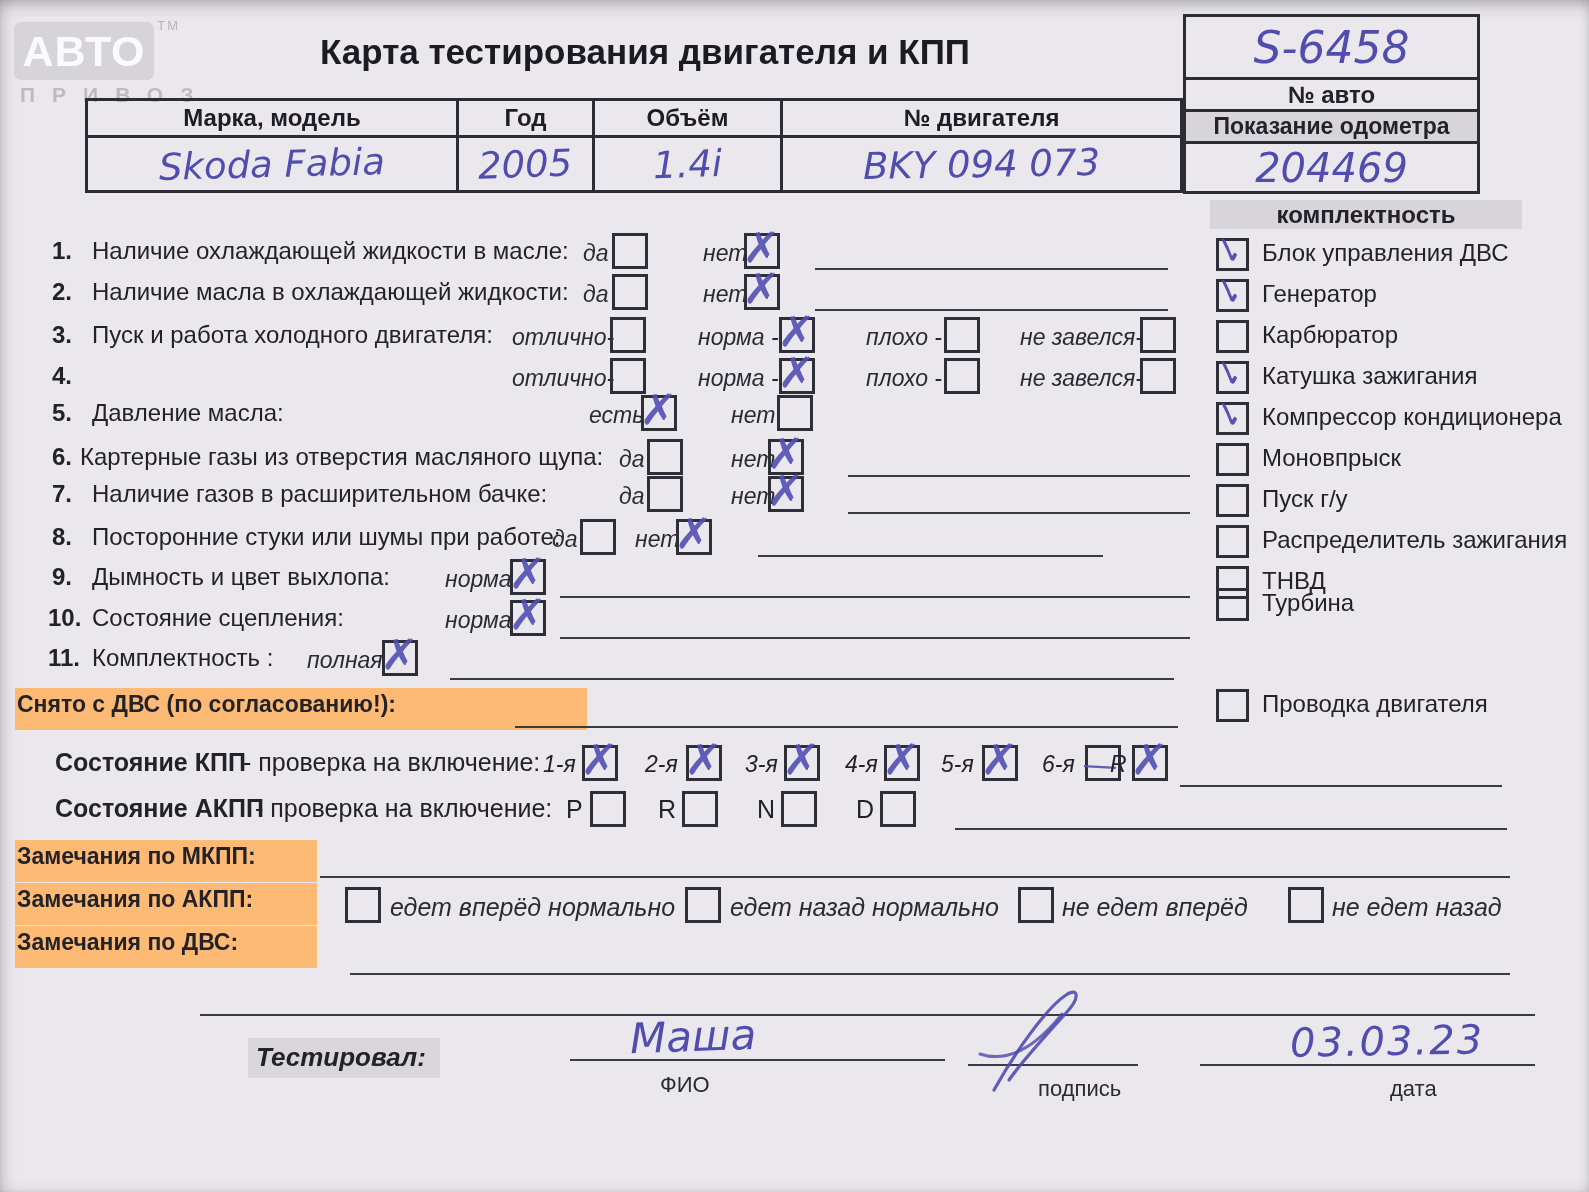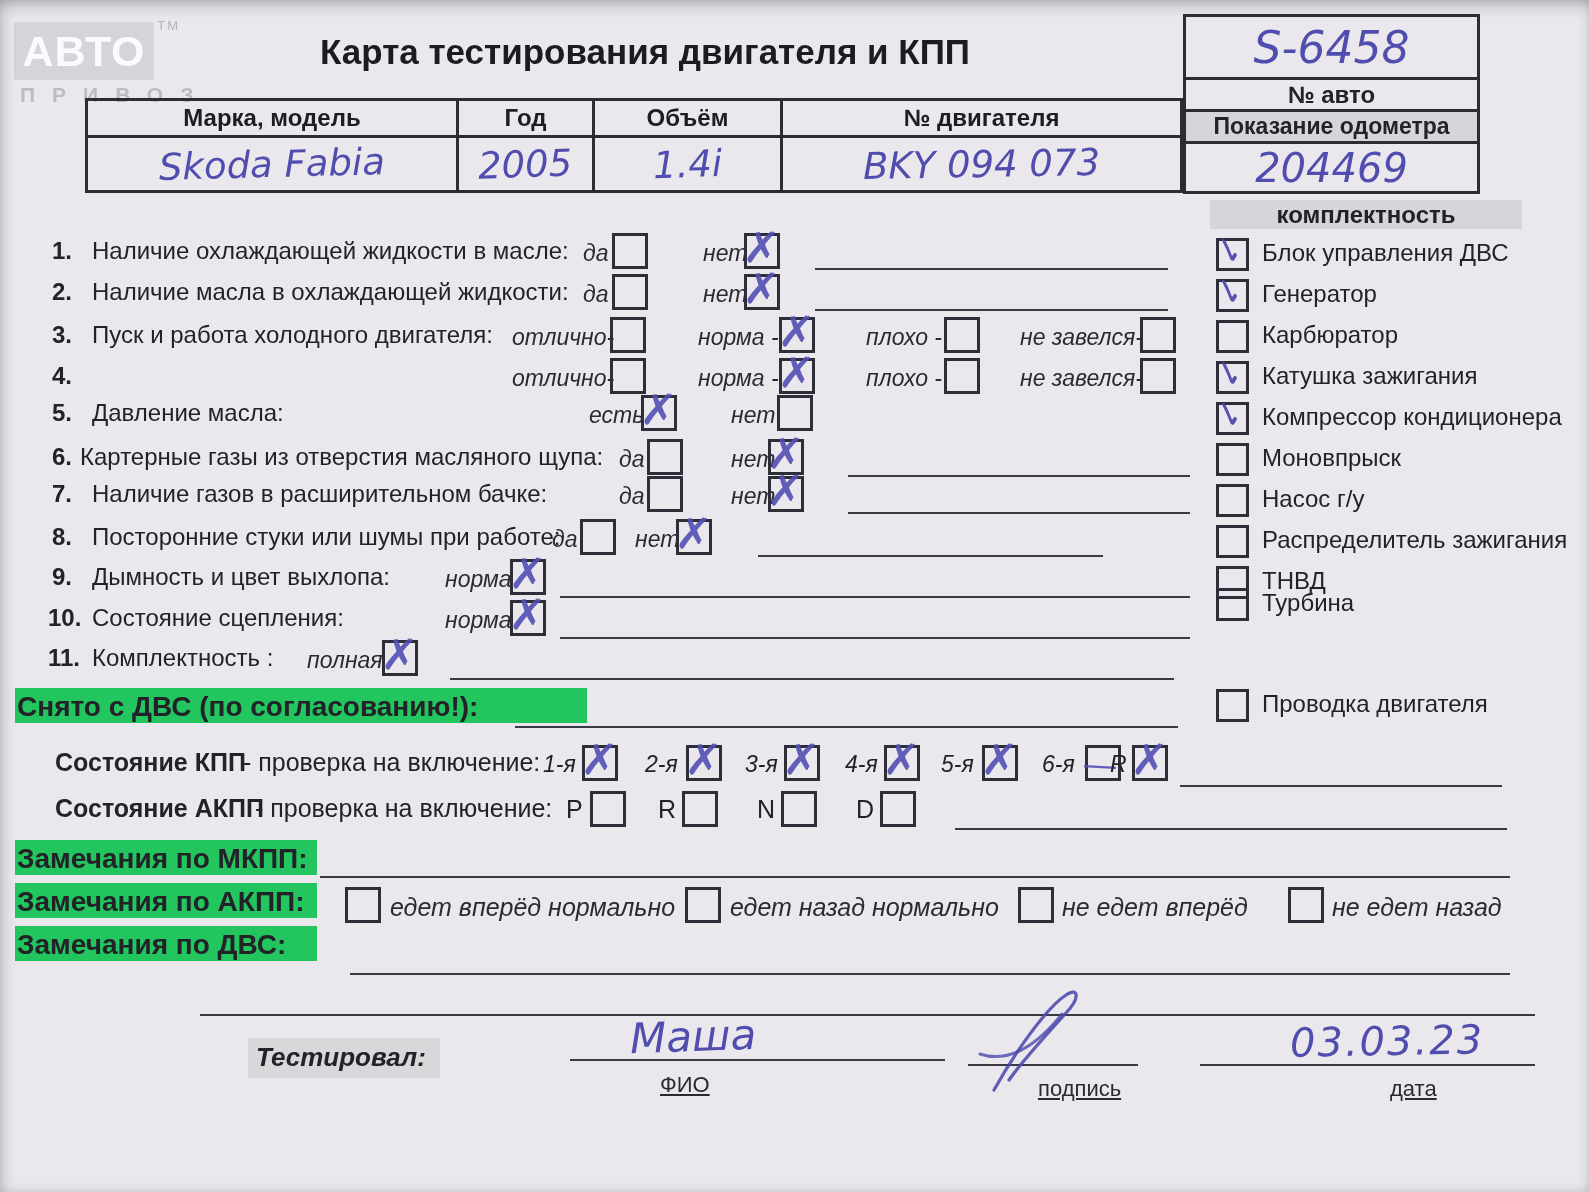--- a/index.html
+++ b/index.html
@@ -5,21 +5,21 @@
   html,body{margin:0;padding:0;background:#9d9aa0;}
   .page{position:relative;width:1589px;height:1192px;background:#eae8ec;overflow:hidden;
         font-family:"Liberation Sans",sans-serif;color:#222228;}
   .page::before{content:"";position:absolute;inset:0;pointer-events:none;z-index:50;
         box-shadow:inset 0 12px 16px -9px rgba(105,100,112,.55),
                    inset 12px 0 16px -11px rgba(105,100,112,.35),
                    inset -9px 0 12px -10px rgba(105,100,112,.28),
                    inset 0 -9px 12px -10px rgba(105,100,112,.25);}
   
   .logo{position:absolute;left:14px;top:22px;}
-  .logo-block{position:relative;width:140px;height:58px;background:#d7d4d9;border-radius:1px;
+  .logo-block{position:relative;width:140px;height:58px;background:#d7d4d9;border-radius:7px;
         display:flex;align-items:center;justify-content:center;color:#fbfafc;
         font-weight:bold;font-size:43px;letter-spacing:1px;}
   .logo-tm{position:absolute;right:-26px;top:-4px;font-size:13px;color:#b7b4ba;font-weight:normal;letter-spacing:2px;}
   .logo-sub{margin-top:3px;font-size:21px;color:#bdbac0;letter-spacing:17px;padding-left:6px;font-weight:bold;}
   
   .title{position:absolute;left:300px;top:32px;width:690px;margin:0;text-align:center;
         font-size:35px;font-weight:bold;color:#1b1b21;}
   
   .hw{font-family:"DejaVu Sans",sans-serif;font-style:italic;color:#504dae;}
   
@@ -49,30 +49,30 @@
   .lbl{position:absolute;top:4px;font-size:24px;white-space:nowrap;}
   .opt{position:absolute;top:7px;font-style:italic;font-size:23px;white-space:nowrap;color:#2a2a31;}
   .box{position:absolute;top:0;width:30px;height:30px;border:3px solid #2e2e38;}
   .mk{position:absolute;left:-4px;top:-10px;font-style:normal;font-size:44px;line-height:1;
         color:#5350b4;transform:rotate(3deg);opacity:.9;}
   .mk:empty{display:none;}
   .dashmk{color:#5350b4;}
   
   .u{position:absolute;border-bottom:2.5px solid #3a3a42;}
   
-  .sec{position:absolute;font-weight:bold;font-size:28px;background:#22c55e;padding:3px 10px 0 2px;white-space:nowrap;}
+  .sec{position:absolute;font-weight:bold;font-size:23px;background:#fdba74;padding:3px 10px 12px 2px;white-space:nowrap;}
   .klabel-b{font-weight:bold;font-size:25px;}
   .klabel-r{font-size:25px;}
   .gearlbl{position:absolute;top:8px;font-style:italic;font-size:23px;white-space:nowrap;}
   .prnd{position:absolute;top:6px;font-size:25px;font-weight:500;}
   .rline{position:absolute;left:0;width:100%;height:42px;}
   
   .tester{position:absolute;left:248px;top:1038px;font-weight:bold;font-style:italic;font-size:26px;
         background:#dad7db;padding:4px 14px 5px 8px;}
-  .small-cap{position:absolute;font-size:22px;color:#2a2a31;text-decoration:underline;}
+  .small-cap{position:absolute;font-size:22px;color:#2a2a31;}
   .sig{position:absolute;left:962px;top:982px;z-index:5;}
 </style>
 </head>
 <body>
 
 <div class="page">
 
   <div class="logo">
     <div class="logo-block">
       <span>АВТО</span>
@@ -141,21 +141,21 @@
   <div class="eqrow" style="top:443px">
       <span class="eqbox">
         <i class="eqmk"></i>
       </span>
       <span class="eqlbl">Моновпрыск</span>
     </div>
   <div class="eqrow" style="top:484px">
       <span class="eqbox">
         <i class="eqmk"></i>
       </span>
-      <span class="eqlbl">Насос г/у</span>
+      <span class="eqlbl">Пуск г/у</span>
     </div>
   <div class="eqrow" style="top:525px">
       <span class="eqbox">
         <i class="eqmk"></i>
       </span>
       <span class="eqlbl">Распределитель зажигания</span>
     </div>
   <div class="eqrow" style="top:566px">
       <span class="eqbox">
         <i class="eqmk"></i>

